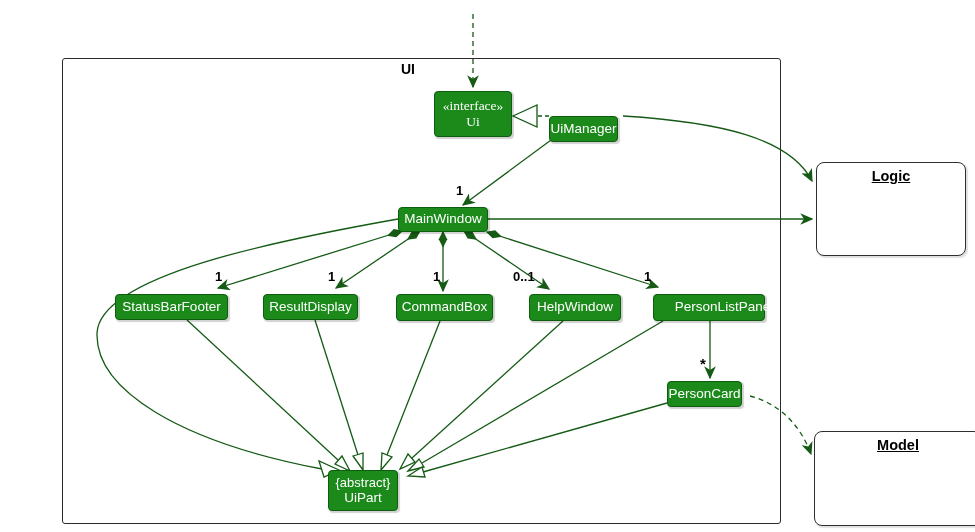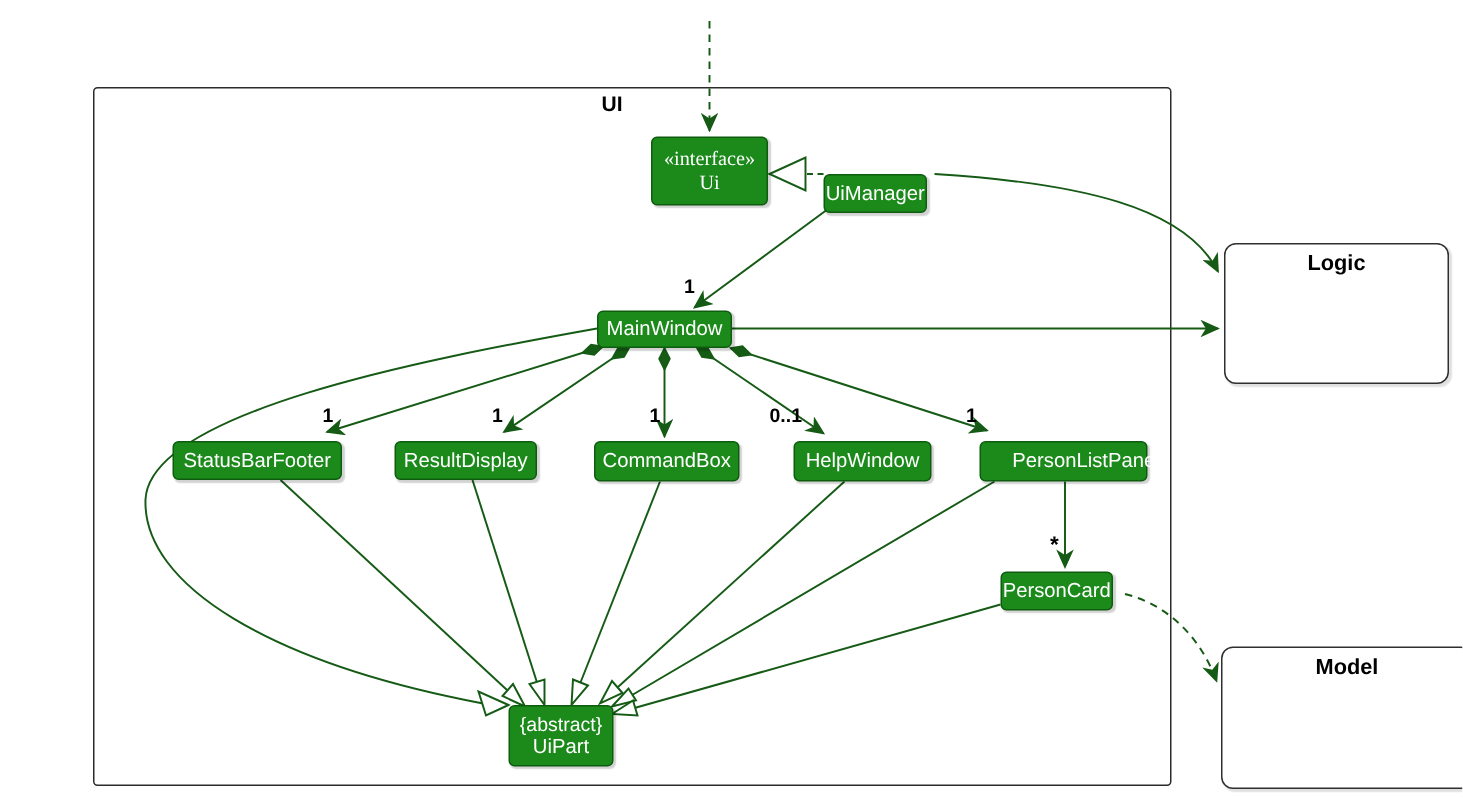--- a/index.html
+++ b/index.html
@@ -42,20 +42,21 @@
   .uml-class .line2{font-size:13.5px;}
   .external-box{
     position:absolute; z-index:1;
     background:var(--external-fill);
     border:1.6px solid var(--external-border);
     border-radius:8px;
     display:flex; justify-content:center; align-items:flex-start;
     padding-top:5px;
     font-weight:bold; font-size:14.5px; color:var(--label-text);
     box-shadow:1.5px 1.5px 1px rgba(0,0,0,0.12);
+    text-decoration:underline;
   }
   .mult{
     position:absolute; z-index:4; font-weight:bold; font-size:13px;
     color:var(--label-text); white-space:nowrap;
   }
 </style>
 </head>
 <body>
 
 <div id="canvas">
@@ -141,21 +142,21 @@
   </div>
 
   <div class="uml-class" style="left:653px; top:294px; width:112px; height:27px;padding-left:30px;">
     <span>PersonListPanel</span>
   </div>
 
   <div class="uml-class" style="left:667px; top:381px; width:75px; height:26px;align-items:center;">
     <span>PersonCard</span>
   </div>
 
-  <div class="uml-class" style="left:339px; top:470px; width:70px; height:41px; font-size:13px;">
+  <div class="uml-class" style="left:328px; top:470px; width:70px; height:41px; font-size:13px;">
     <span>{abstract}</span>
     <span class="line2">UiPart</span>
   </div>
 
   <div class="external-box" style="left:816px; top:162px; width:150px; height:94px;">
     <span>Logic</span>
   </div>
 
   <div class="external-box" style="left:814px; top:431px; width:168px; height:95px;">
     <span>Model</span>

